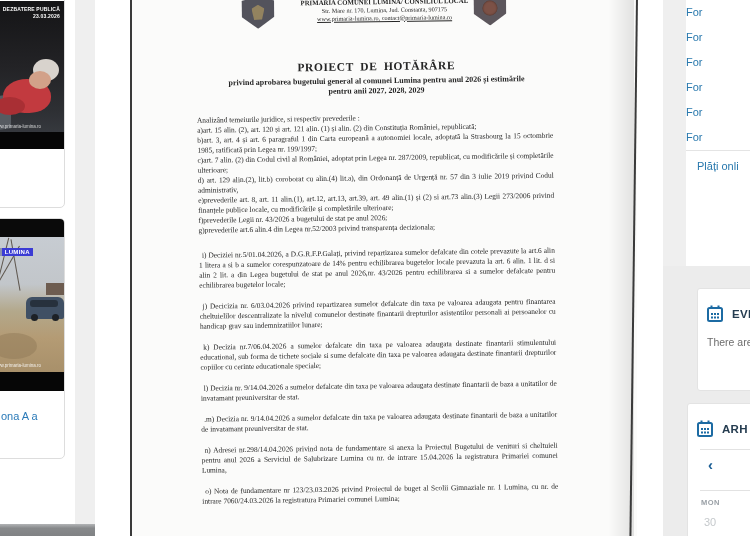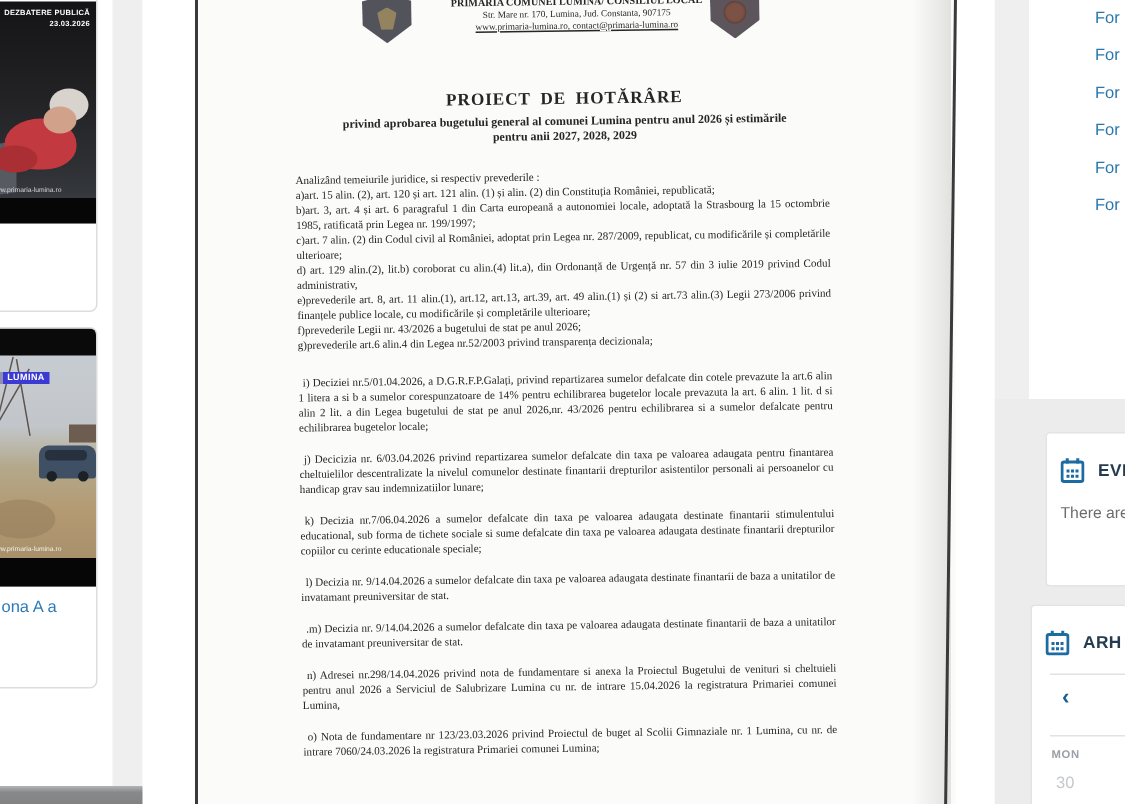--- a/index.html
+++ b/index.html
@@ -34,21 +34,21 @@
   .branch { position:absolute; background:#5d554d; }
   #thumb2 .shed { position:absolute; right:0; top:46px; width:18px; height:12px; background:#6d5c50; }
   #thumb2 .car { position:absolute; right:0; top:60px; width:38px; height:22px; background:#405064; border-radius:6px 6px 2px 2px; }
   #thumb2 .car .win { position:absolute; left:4px; top:3px; width:28px; height:7px; background:#27313d; border-radius:3px; }
   #thumb2 .car .wheel { position:absolute; bottom:-2px; width:7px; height:7px; border-radius:50%; background:#1d2126; }
   #thumb2 .dirt { position:absolute; left:20px; top:96px; width:46px; height:26px; background:#8f7a58; border-radius:50%; opacity:.5; }
   .badge-row { position:absolute; left:0; top:27px; display:flex; align-items:center; height:11px; }
   .badge-prefix { background:rgba(70,75,130,.45); color:#fff; font-size:6px; font-weight:bold; padding:1px 2px; letter-spacing:.3px; }
   .badge-brand  { color:#fff; font-size:6px; font-weight:bold; padding:1px 3px; letter-spacing:.3px; }
   #thumb2 .bar { position:absolute; left:0; right:0; bottom:0; height:19px; background:#060606; }
-  .video-link { position:absolute; left:28px; top:180px; font-size:11px; color:#2a7ab8; white-space:nowrap; cursor:pointer;text-align:center; }
+  .video-link { position:absolute; left:28px; top:191px; font-size:11px; color:#2a7ab8; white-space:nowrap; cursor:pointer;text-align:center; }
 
   
   #footer-corner { position:absolute; left:0; top:524px; width:192px; height:12px;
                    background:linear-gradient(180deg,#b2b4b6 0%,#87898b 35%,#808284 100%);
                    clip-path:polygon(0 0,80% 0,100% 100%,0 100%); }
 
   
   #doc-panel { position:absolute; left:95px; top:0; width:568px; height:536px; background:#fff; }
   #page { position:absolute; left:36px; top:0; width:506px; height:536px; background:#fbfbfa; }
   #page-edge-left  { position:absolute; left:35px; top:0; width:2px; height:536px; background:#3a3a3a; }
@@ -72,21 +72,21 @@
                font-size:11.5px; font-weight:bold; letter-spacing:.6px; word-spacing:3px; }
   #doc-subtitle { position:absolute; left:40px; top:76px; width:412px; text-align:center;
                   font-size:8px; font-weight:bold; line-height:10px; }
   #doc-body { position:absolute; left:66px; top:113px; width:356px; font-size:7.4px; line-height:10px; text-align:justify; }
   #doc-body .legal { }
   #doc-body p { margin-top:11px; text-indent:3px; }
   #doc-body p.first-gap { margin-top:15px; }
 
   
   #right-links { position:absolute; left:686px; top:0; width:64px; }
-  .sub-link { height:25px; line-height:25px; padding-left:44px; font-size:11px; color:#2878ad; white-space:nowrap; cursor:pointer; }
+  .sub-link { height:25px; line-height:25px; font-size:11px; color:#2878ad; white-space:nowrap; cursor:pointer; }
   .main-link { height:30px; line-height:30px; padding-left:11px; font-size:11px; color:#2878ad; white-space:nowrap;
                border-top:1px solid #e4e4e4; cursor:pointer; }
   #right-links .sub-wrap { padding-top:0; }
 
   .side-card { position:absolute; background:#fff; border:1px solid #e3e3e3; border-radius:3px; }
   #events-card { left:697px; top:288px; width:60px; height:103px; }
   #calendar-card { left:687px; top:403px; width:70px; height:140px; }
 
   .card-head { display:flex; align-items:center; gap:9px; padding:16px 0 0 9px; }
   .card-head .title { font-size:11.5px; font-weight:bold; color:#253c50; letter-spacing:.3px; white-space:nowrap; }
@@ -198,20 +198,21 @@
 
 <div id="right-links">
   <div class="sub-wrap">
     <div class="sub-link">For</div>
     <div class="sub-link">For</div>
     <div class="sub-link">For</div>
     <div class="sub-link">For</div>
     <div class="sub-link">For</div>
     <div class="sub-link">For</div>
   </div>
+  <div class="main-link">Plăți onli</div>
 </div>
 
 <div class="side-card" id="events-card">
   <div class="card-head">
     <svg class="cal-icon" viewBox="0 0 16 17">
       <rect x="1" y="3" width="14" height="13" rx="1.5" fill="none" stroke="#1c6ba3" stroke-width="2"></rect>
       <rect x="3.5" y="0.5" width="2" height="3.5" fill="#1c6ba3"></rect>
       <rect x="10.5" y="0.5" width="2" height="3.5" fill="#1c6ba3"></rect>
       <rect x="4" y="8" width="2" height="2" fill="#1c6ba3"></rect>
         <rect x="7" y="8" width="2" height="2" fill="#1c6ba3"></rect>

